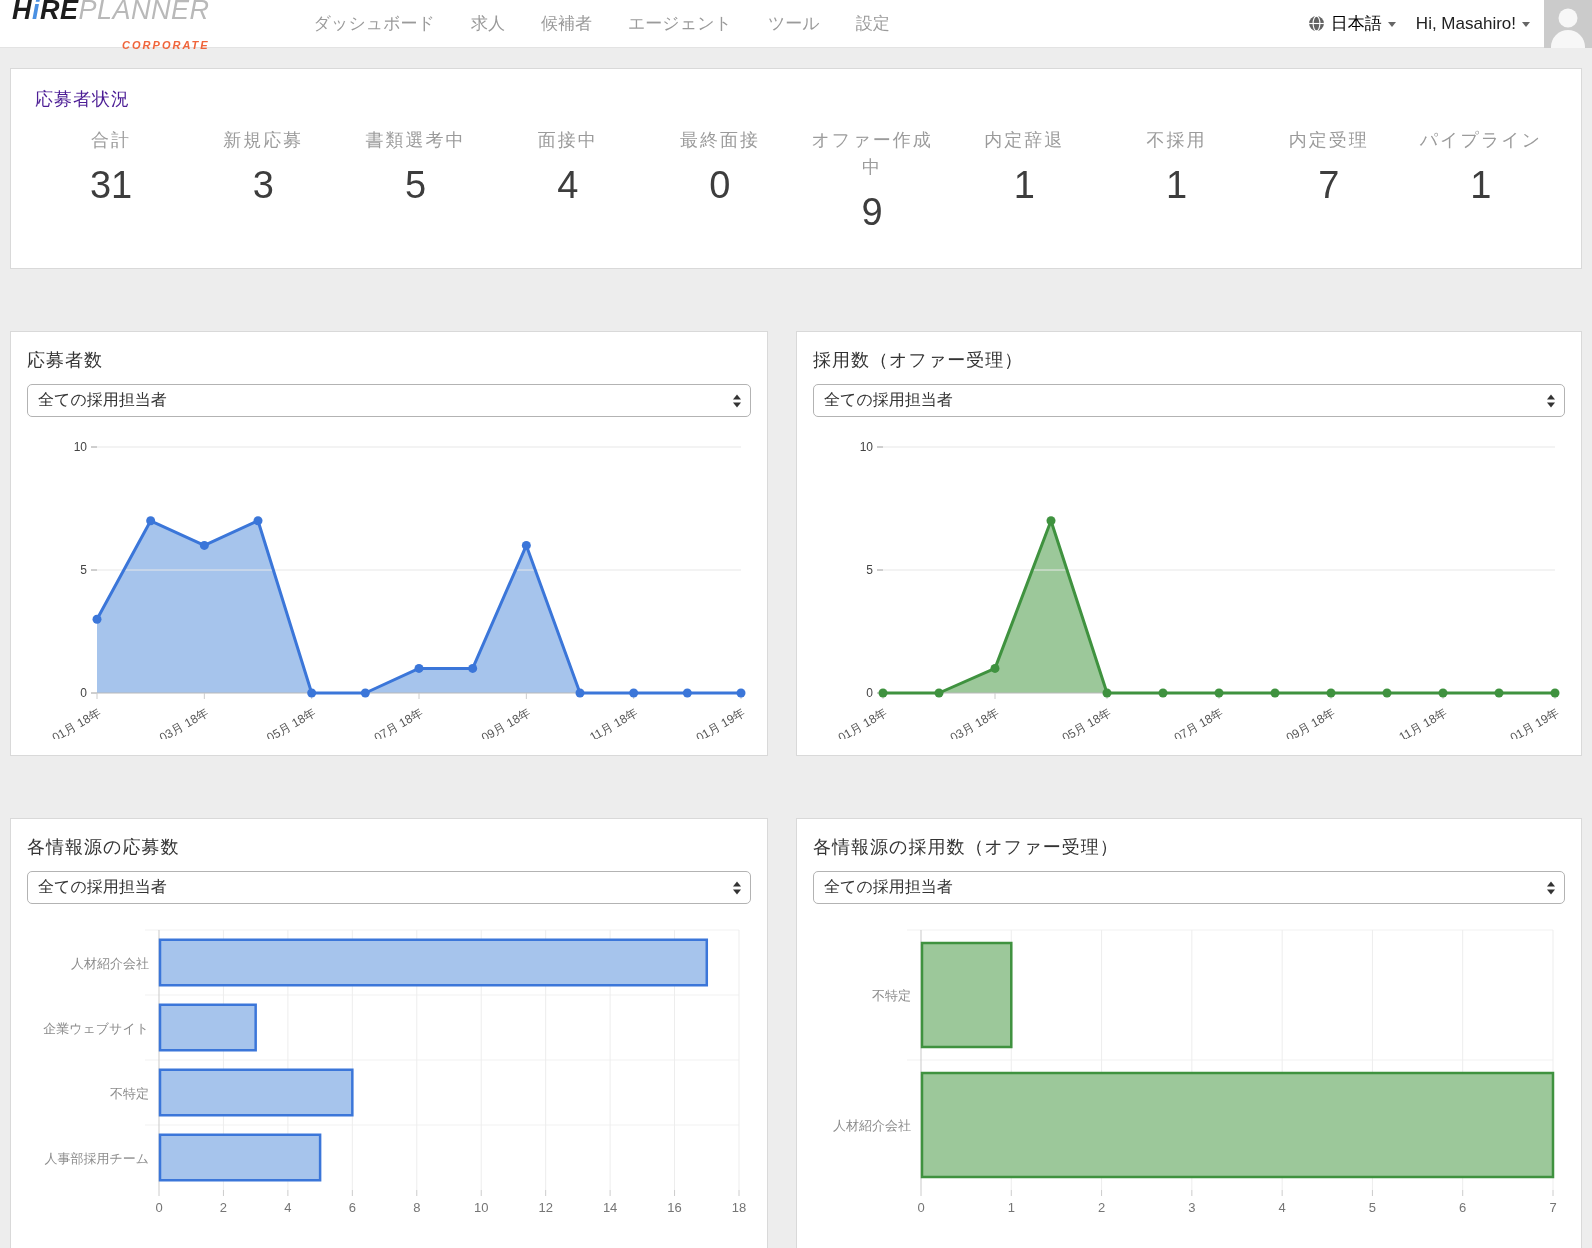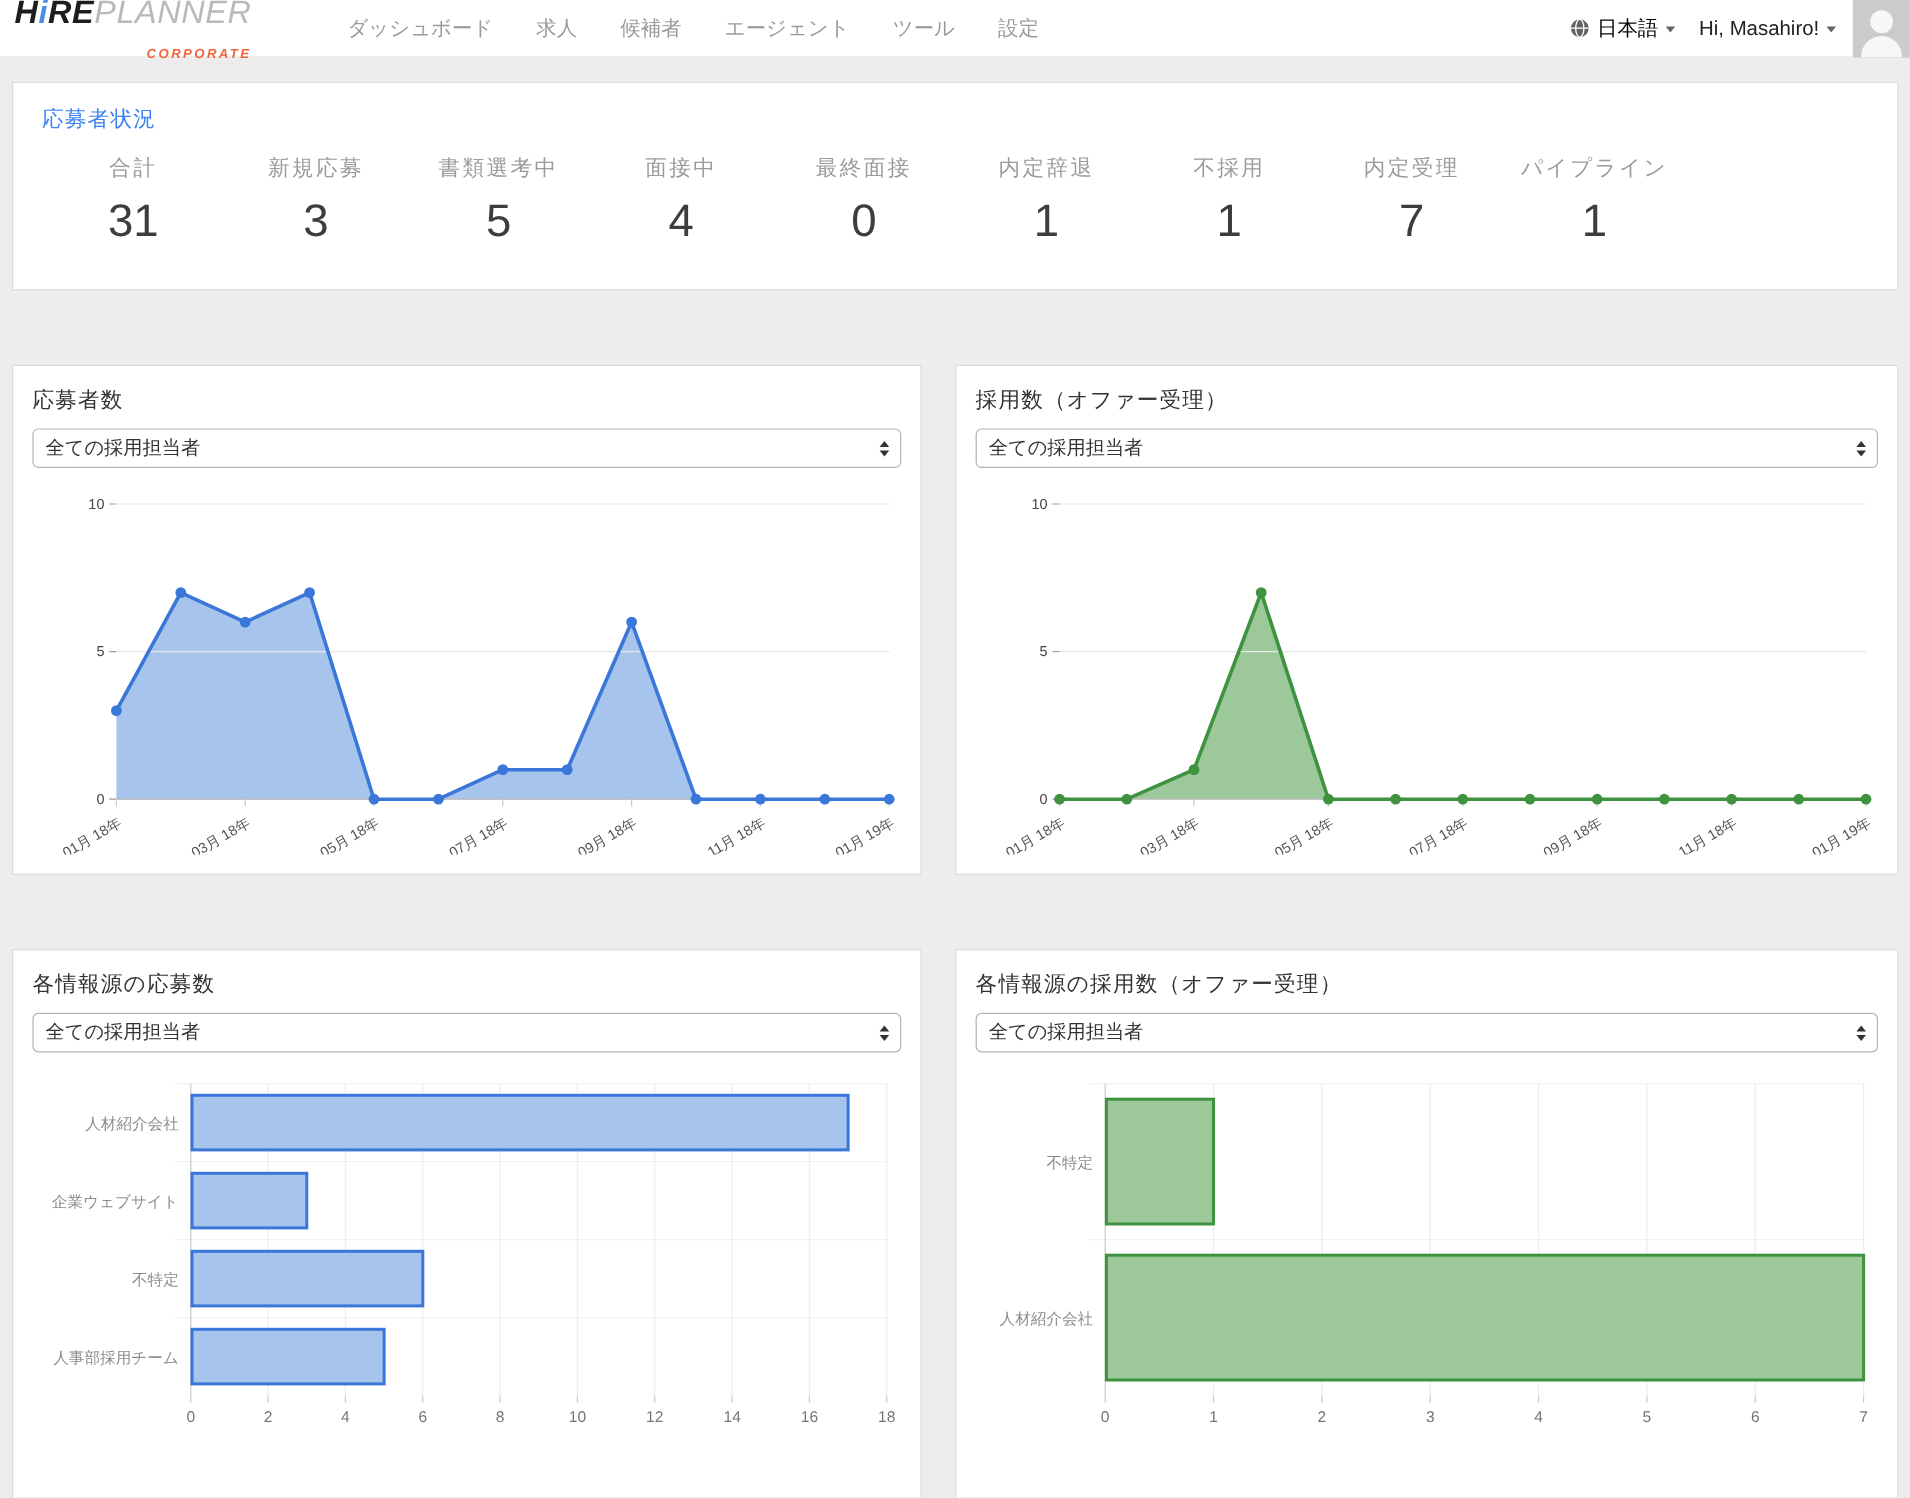--- a/index.html
+++ b/index.html
@@ -14,33 +14,33 @@
   .topbar {
     position:relative; height:48px; background:#fff;
     border-bottom:1px solid #e3e3e3;
     display:flex; align-items:center; padding-left:12px;
   }
   .logo { display:flex; flex-direction:column; line-height:1; cursor:pointer;font-style:italic; }
   .logo-line1 { font-size:27px; font-weight:bold; letter-spacing:.5px; color:#1d1d1d; }
   .logo-line1 .tie { color:#4a90e2; }
   .logo-line1 .planner { color:#b9b9b9; font-weight:normal; }
   .logo-sub { font-size:11px; font-weight:bold; letter-spacing:2px; color:#f0653b; text-align:right; margin-top:16px; }
-  .mainnav { display:flex; gap:36px; margin-left:80px; }
+  .mainnav { display:flex; gap:36px; margin-left:104px; }
   .mainnav a { font-size:17px; color:#9a9a9a; text-decoration:none; cursor:pointer; }
   .top-right { margin-left:auto; display:flex; align-items:center; gap:20px; padding-right:62px; }
   .lang, .greet { display:flex; align-items:center; gap:6px; cursor:pointer; }
   .lang-label { font-size:17px; color:#000000; }
   .greet-label { font-size:17px; color:#222; }
   .caret { width:0; height:0; border-left:4px solid transparent; border-right:4px solid transparent; border-top:5px solid #666; margin-top:2px; }
   .avatar { position:absolute; right:0; top:0; width:48px; height:48px; background:#cbcbcb; overflow:hidden; cursor:pointer; }
   
   .main { padding:20px 10px 0 10px; }
   .panel { background:#fff; border:1px solid #d9d9d9; }
   .summary { padding:18px 24px 34px 24px; }
-  .summary-title { font-size:18px; font-weight:normal; color:#3b82f6; letter-spacing:1px; }
+  .summary-title { font-size:18px; font-weight:normal; color:#4c1d95; letter-spacing:1px; }
   .stats { display:grid; grid-template-columns:repeat(10,1fr); margin-top:16px; text-align:center; }
   .stat-label { font-size:18px; color:#9b9b9b; letter-spacing:2px; line-height:1.5; max-width:132px; margin:0 auto; }
   .stat-value { font-size:38px; color:#3d3d3d; margin-top:10px; }
   .charts-grid { display:grid; grid-template-columns:758px 1fr; gap:56px 28px; margin-top:62px; }
   .chart-panel { padding:16px; }
   .row2 .chart-panel { min-height:470px; }
   .panel-title { font-size:18px; font-weight:normal; color:#333; letter-spacing:1px; }
   .select {
     margin-top:12px; height:33px; border:1px solid #b3b3b3; border-radius:5px;
     display:flex; align-items:center; padding:0 26px 0 10px; position:relative;
@@ -110,20 +110,24 @@
         <div class="stat-label">書類選考中</div>
         <div class="stat-value">5</div>
       </div>
       <div class="stat">
         <div class="stat-label">面接中</div>
         <div class="stat-value">4</div>
       </div>
       <div class="stat">
         <div class="stat-label">最終面接</div>
         <div class="stat-value">0</div>
+      </div>
+      <div class="stat">
+        <div class="stat-label">オファー作成中</div>
+        <div class="stat-value">9</div>
       </div>
       <div class="stat">
         <div class="stat-label">内定辞退</div>
         <div class="stat-value">1</div>
       </div>
       <div class="stat">
         <div class="stat-label">不採用</div>
         <div class="stat-value">1</div>
       </div>
       <div class="stat">

